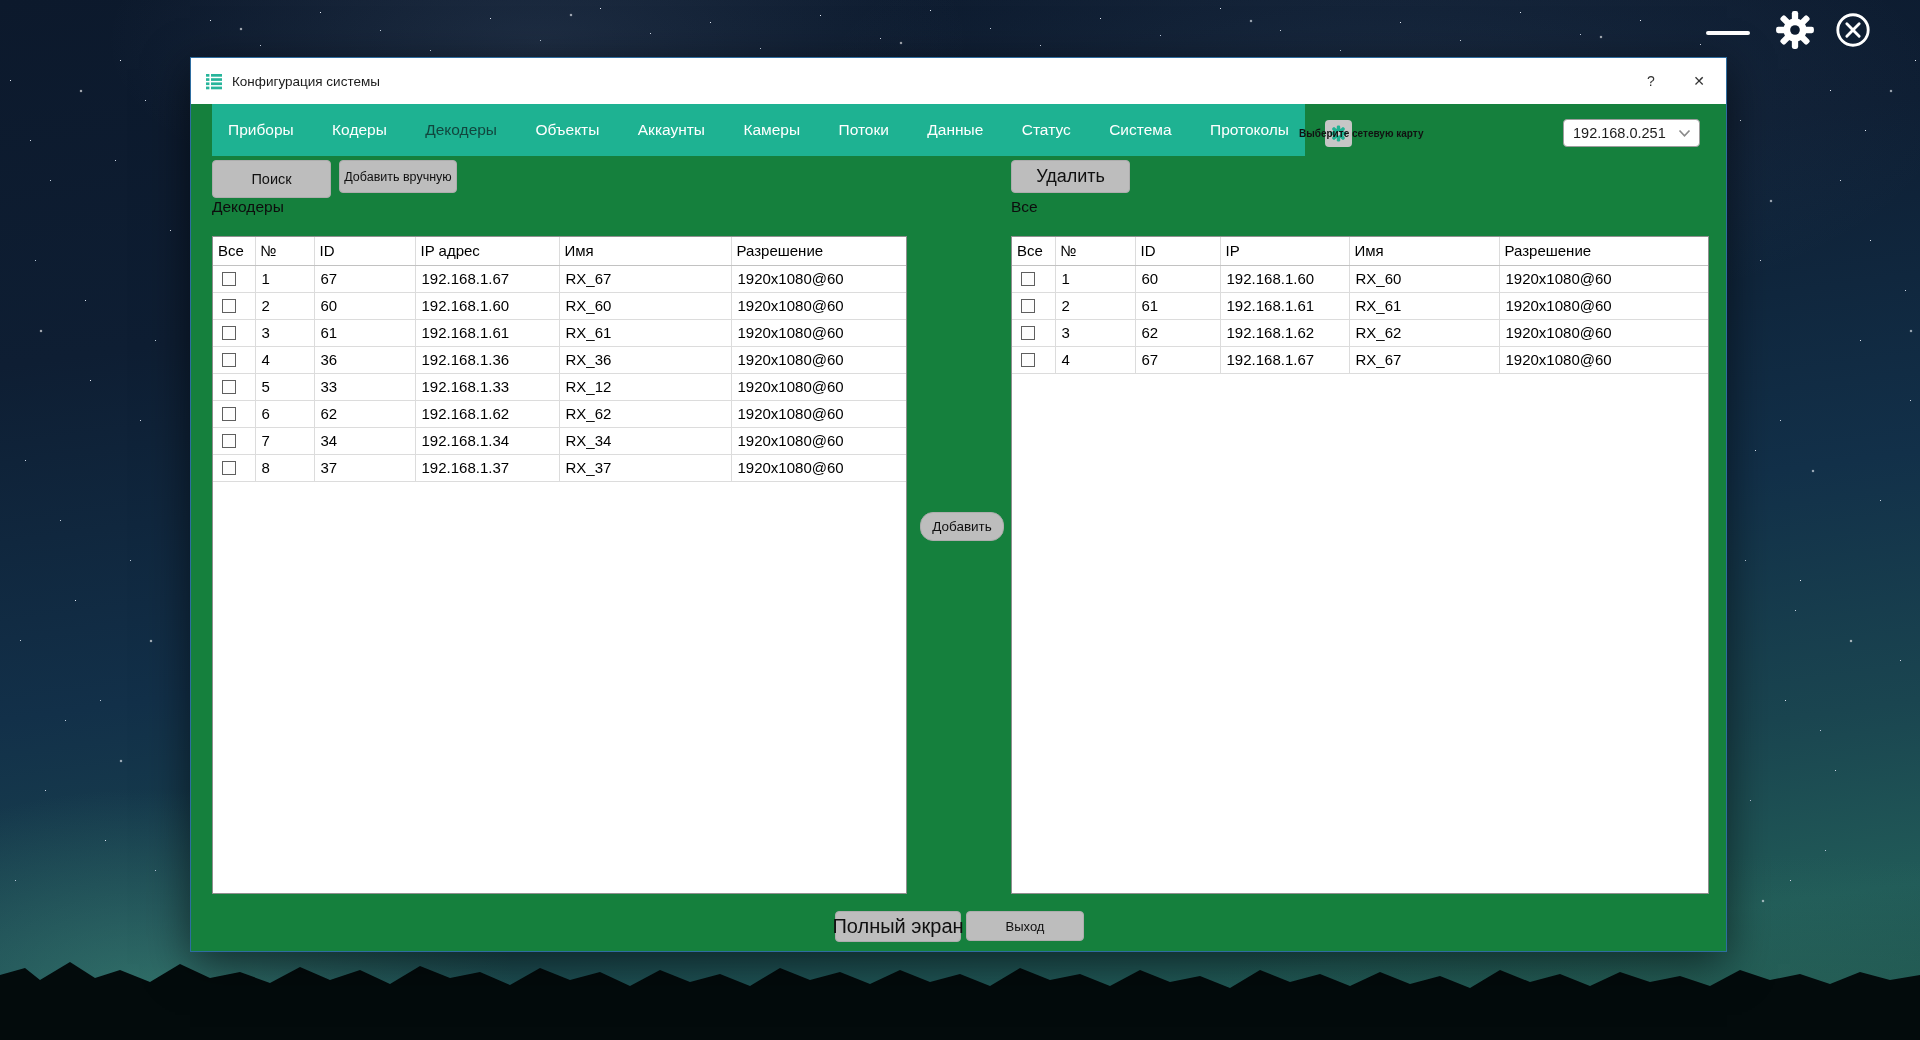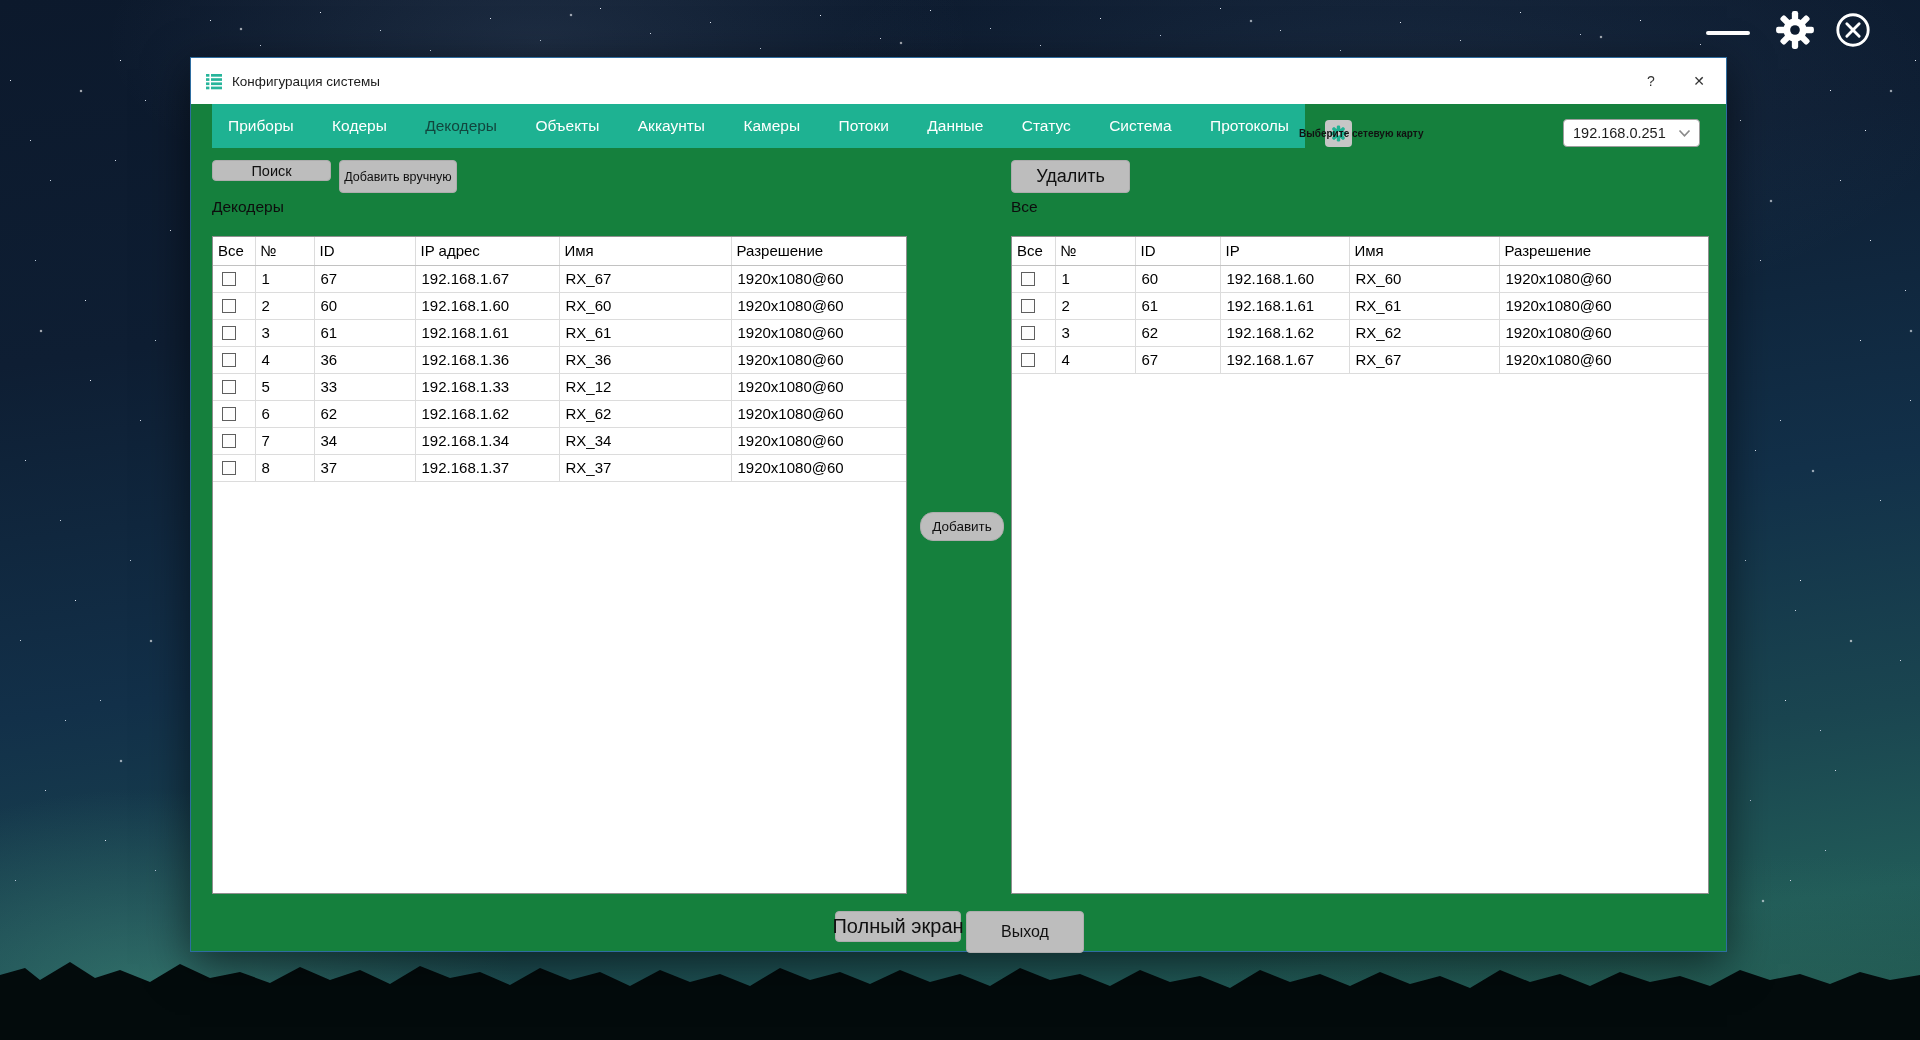--- a/index.html
+++ b/index.html
@@ -61,45 +61,45 @@
   .titlebar { position:absolute; left:0; top:0; width:100%; height:46px;
     background:#fff; display:flex; align-items:center; }
   .app-icon { margin-left:14px; width:18px; height:18px; }
   .title-text { margin-left:9px; font-size:13.5px; color:#1b1b1b; }
   .tb-spacer { flex:1; }
   .tb-btn { width:34px; height:30px; display:flex; align-items:center; justify-content:center;
     color:#333; cursor:pointer; }
   .tb-help { font-size:14px; margin-right:14px; }
   .tb-close { font-size:14px; margin-right:10px; }
 
-  .navbar { position:absolute; left:21px; top:46px; width:1093px; height:44px;
+  .navbar { position:absolute; left:21px; top:46px; width:1093px; height:52px;
     background:#1eb292; display:flex; align-items:center; justify-content:space-between;
     padding:0 16px; }
   .tab { color:#ffffff; font-size:15.5px; white-space:nowrap; cursor:pointer; }
   .tab.selected { color:#11463e; }
 
   .net-gear-btn { position:absolute; left:1134px; top:62px; width:27px; height:27px;
     background:#c6c6c6; border-radius:4px; display:flex; align-items:center;
     justify-content:center; cursor:pointer; }
   .net-label { position:absolute; left:1108px; top:62px; height:27px; line-height:27px;
     font-size:10px; color:#111;font-weight:bold; }
   .net-select { position:absolute; left:1372px; top:61px; width:137px; height:28px;
     background:#fff; border:1px solid #9d9d9d; border-radius:4px; display:flex;
     align-items:center; padding:0 8px 0 9px; cursor:pointer; }
   .net-select .val { font-size:14.5px; color:#1c1c1c; flex:1; }
 
   .btn { position:absolute; background:#bdbdbd; border:1px solid #adadad; border-radius:4px;
     color:#101010; display:flex; align-items:center; justify-content:center;
     cursor:pointer; white-space:nowrap; }
-  .btn-search   { left:21px;  top:102px; width:119px; height:21px; font-size:14.5px; }
+  .btn-search   { left:21px;  top:102px; width:119px; height:38px; font-size:14.5px; }
   .btn-manual   { left:148px; top:102px; width:118px; height:33px; font-size:12.5px; }
   .btn-delete   { left:820px; top:102px; width:119px; height:33px; font-size:18px; }
   .btn-add      { left:729px; top:454px; width:84px;  height:29px; font-size:13.5px;border-radius:13px; }
   .btn-full     { left:644px; top:853px; width:126px; height:31px; font-size:20px; }
-  .btn-exit     { left:775px; top:853px; width:118px; height:42px; font-size:16px;text-align:center; }
+  .btn-exit     { left:775px; top:853px; width:118px; height:30px; font-size:13px;text-align:center; }
 
   .section-label { position:absolute; top:140px; height:22px; font-size:15.5px; color:#0d0d0d; }
   .lbl-left  { left:21px; }
   .lbl-right { left:820px; }
 
   .table-box { position:absolute; top:178px; height:658px; background:#fff;
     border:1px solid #8f8f8f; overflow:hidden; }
   .box-left  { left:21px;  width:695px; }
   .box-right { left:820px; width:698px; }
 

